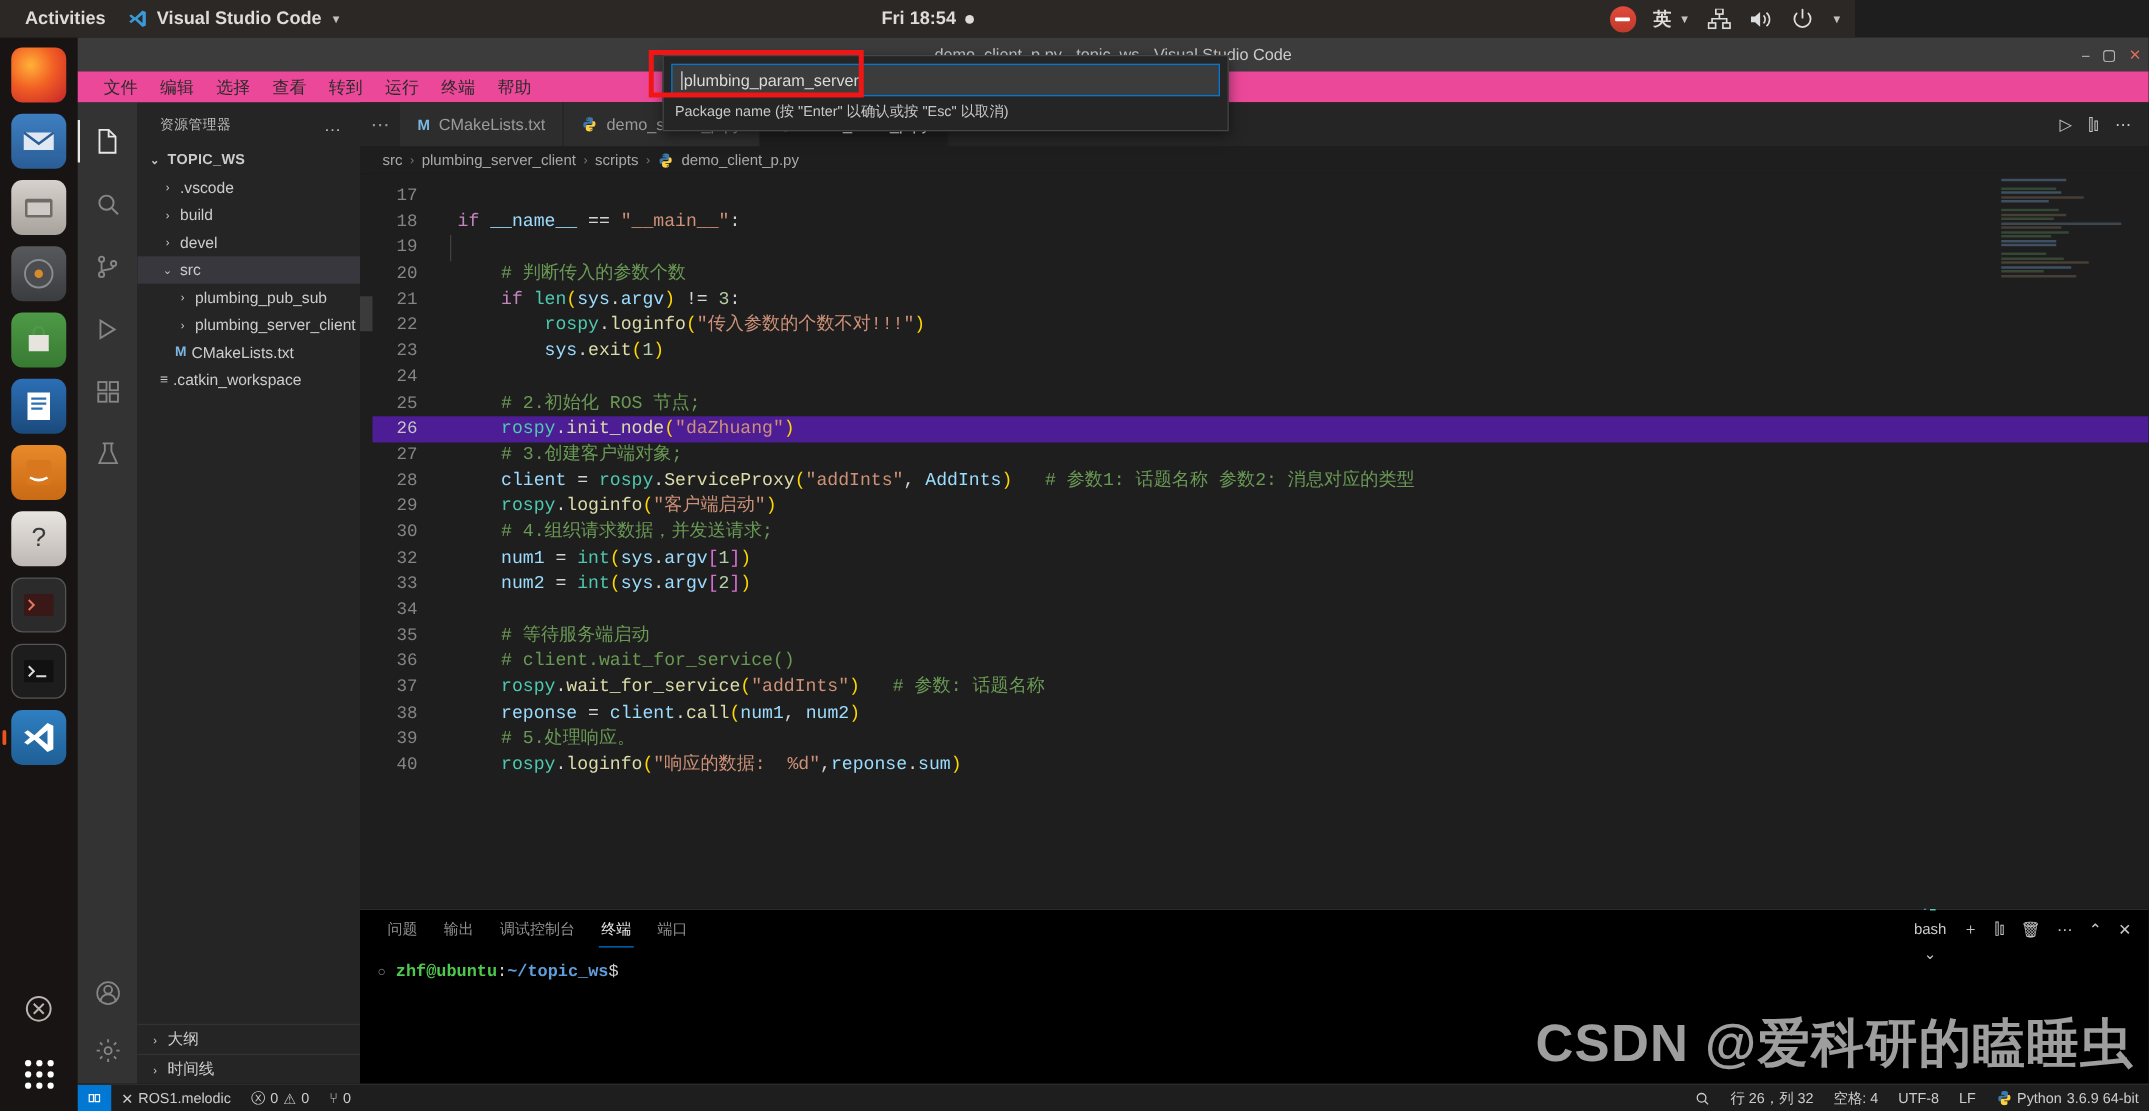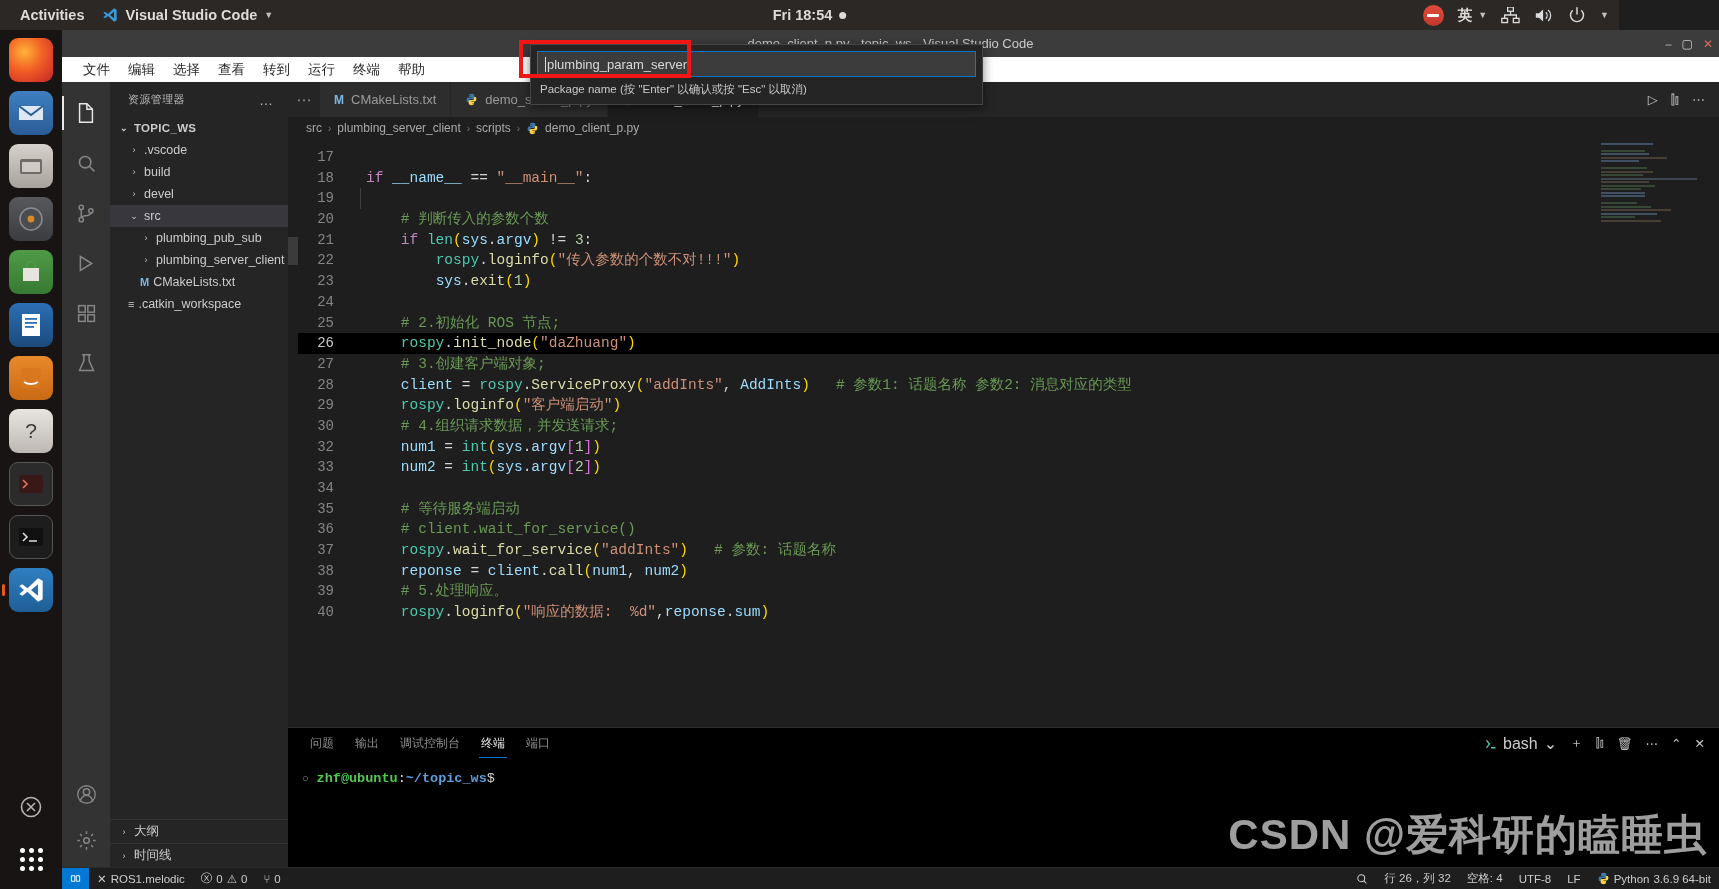--- a/index.html
+++ b/index.html
@@ -6,21 +6,21 @@
   html, body {
     width: 1719px; height: 889px;
     background: #1e1e1e;
     font-family: "Liberation Sans", sans-serif;
     overflow: hidden;
   }
   .screen { position: relative; width: 1719px; height: 889px; background: #1e1e1e; }
 
   
   .gnome-bar {
-    position: absolute; top: 0; left: 0; width: 1619px; height: 30px;
+    position: absolute; top: 0; left: 0; width: 1484px; height: 30px;
     background: #2c2825; color: #dfdbd6;
     display: flex; align-items: center; font-size: 14.5px; font-weight: bold;
     z-index: 50;
   }
   .gnome-left { display: flex; align-items: center; gap: 10px; padding-left: 12px; }
   .gnome-activities { padding: 0 8px; }
   .gnome-app { display: flex; align-items: center; gap: 7px; }
   .vsc-logo { width: 16px; height: 16px; }
   .caret-d { font-size: 9px; opacity: .85; }
   .gnome-center {
@@ -79,21 +79,21 @@
   .title-bar {
     height: 27px; background: #3c3c3c; color: #cccccc;
     display: flex; align-items: center; justify-content: center;
     font-size: 13px; position: relative; flex: 0 0 27px;
   }
   .win-ctl { position: absolute; right: 6px; display: flex; gap: 10px; align-items: center; }
   .win-ctl span { font-size: 12px; color:#cccccc; }
   .win-ctl .cls { color: #e06c5a; }
 
   .menu-bar {
-    height: 25px; background: #ffffff; color: #2b2b2b;
+    height: 25px; background: #ec4899; color: #2b2b2b;
     display: flex; align-items: center; gap: 0px; font-size: 13.5px;
     padding-left: 12px; flex: 0 0 25px;
   }
   .menu-bar > div { padding: 2px 9px; cursor: default; }
 
   .body-row { display: flex; flex: 1 1 auto; min-height: 0; }
 
   
   .activity-bar {
     width: 48px; background: #333333; display: flex; flex-direction: column;
@@ -154,21 +154,21 @@
     height: 22px; display: flex; align-items: center; gap: 6px;
     padding-left: 18px; font-size: 12px; color: #a9a9a9; background:#1e1e1e;
   }
   .bc-sep { color: #767676; font-size: 10px; }
 
   .code-wrap { flex: 1 1 auto; position: relative; overflow: hidden; background:#1e1e1e; display:flex;}
   .code-scroll-l { width: 10px; background:#1e1e1e; }
   .gutter-mark { position:absolute; left:0; top:98px; width:10px; height:28px; background:#3b3b3b;}
   .code-lines { font-family: "Liberation Mono", monospace; font-size: 14.5px; line-height: 20.7px; padding-top: 8px; flex:1 1 auto; position:relative;}
   .ln-row { display: flex; height: 20.7px; align-items: center; }
-  .ln-row.current { background: #000000; }
+  .ln-row.current { background: #4c1d95; }
   .ln-num {
     width: 62px; text-align: right; padding-right: 26px;
     color: #858585; font-size: 14px; flex: 0 0 62px;
   }
   .ln-row.current .ln-num { color: #c6c6c6; }
   .ln-code { white-space: pre; padding-left: 6px; color: #d4d4d4; position:relative;}
   .ind-guide { border-left: 1px solid #404040; }
   .kw { color: #c586c0; }          
   .fn { color: #dcdcaa; }
   .str { color: #ce9178; }
@@ -191,21 +191,21 @@
 
   
   .panel { height: 140px; background: #000000; border-top: 1px solid #2b2b2b; display:flex; flex-direction:column;}
   .panel-tabs {
     height: 31px; display: flex; align-items: center; gap: 17px;
     padding-left: 20px; font-size: 12px; color: #8f8f8f;
   }
   .panel-tabs .pt { padding: 5px 2px; border-bottom: 1px solid transparent; }
   .panel-tabs .pt.active { color: #e7e7e7; border-bottom: 1px solid #0078d4; }
   .panel-actions { margin-left: auto; display: flex; align-items: center; gap: 13px; padding-right: 14px; color:#c5c5c5; font-size:12.5px;}
-  .term-sel { display:flex; align-items:center; gap:6px; font-size:16px; color:#cccccc;}
+  .term-sel { display:flex; align-items:center; gap:6px; font-size:12px; color:#cccccc;flex-direction:column;}
   .term-body { font-family: "Liberation Mono", monospace; font-size: 13.5px; padding: 12px 0 0 14px; display:flex; align-items:center; gap:8px;}
   .term-bullet { color:#888; font-size: 11px; }
   .t-user { color:#4ec94e; font-weight:bold;}
   .t-colon { color:#d4d4d4; }
   .t-path { color:#5f9ddb; font-weight:bold;}
   .t-dollar { color:#d4d4d4; }
 
   
   .status-bar {
     height: 22px; background: #1e1e1e; border-top:1px solid #2b2b2b; display: flex; align-items: center;

